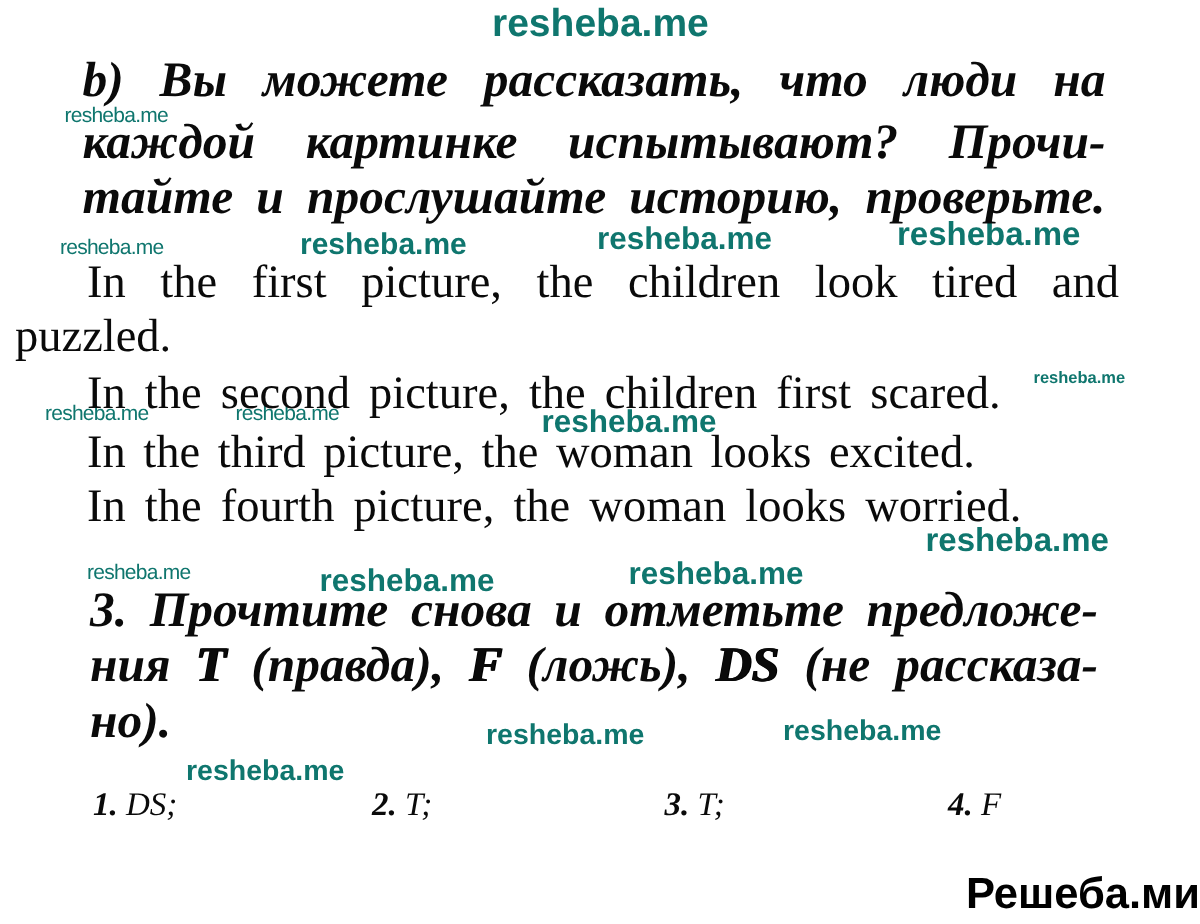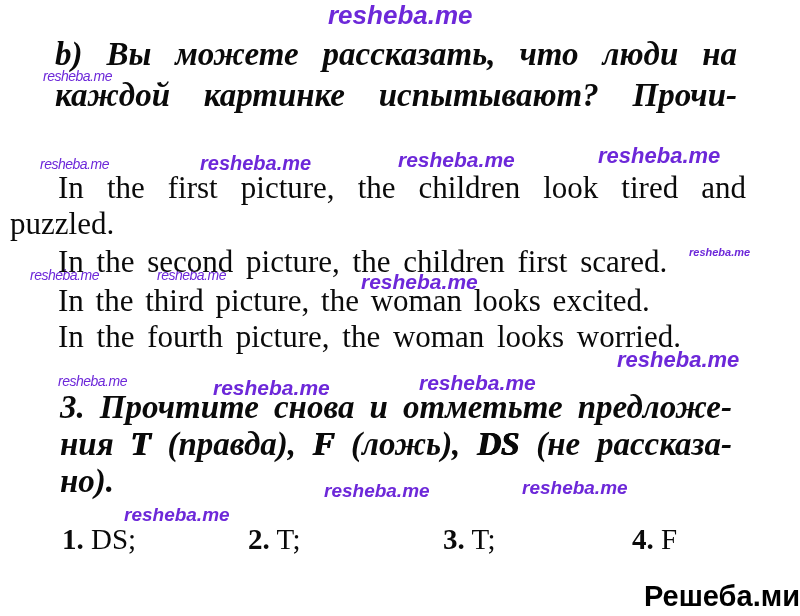--- a/index.html
+++ b/index.html
@@ -8,24 +8,23 @@
     width:800px;height:616px;
     background:#ffffff;
     color:#0a0a0a;
     overflow:hidden;
     font-family:"Liberation Serif", serif;
   }
   
   .wm{
     position:absolute;
     font-family:"Liberation Sans", sans-serif;
-    color:#6d28d9;
+    color:#0f766e;
     white-space:nowrap;
     line-height:1;
-    font-style:italic;
   }
   .wm-bold{font-weight:700;font-size:22px;}
   .wm-top{font-weight:700;font-size:26px;}
   .wm-small{font-weight:400;font-size:14px;letter-spacing:-0.5px;}
   .wm-tiny{font-weight:700;font-size:11px;}
   
   .h-line{
     position:absolute;
     left:55px;width:682px;
     font-style:italic;font-weight:700;
@@ -45,22 +44,23 @@
     white-space:nowrap;
   }
   .e-just{
     white-space:normal;
     text-align:justify;
     text-align-last:justify;
   }
   
   .ans{
     position:absolute;
-    font-size:29px;line-height:1.1;
+    font-size:22px;line-height:1.1;
     white-space:nowrap;
+    font-style:italic;
   }
   .ans .num{font-weight:700;}
   
   .footer{
     position:absolute;
     left:0;right:0;top:580px;
     text-align:right;
     font-family:"Liberation Sans", sans-serif;
     font-weight:700;font-size:29px;
     color:#000;
@@ -89,20 +89,21 @@
   <span class="wm wm-small" style="left:58px;top:374px;">resheba.me</span>
   <span class="wm wm-bold" style="left:213px;top:377px;font-size:21px;">resheba.me</span>
   <span class="wm wm-bold" style="left:419px;top:372px;font-size:21px;">resheba.me</span>
 
   <span class="wm wm-bold" style="left:324px;top:481px;font-size:19px;">resheba.me</span>
   <span class="wm wm-bold" style="left:522px;top:478px;font-size:19px;">resheba.me</span>
   <span class="wm wm-bold" style="left:124px;top:505px;font-size:19px;">resheba.me</span>
 
   <div class="h-line h-just" style="top:36px;">b) Вы можете рассказать, что люди на</div>
   <div class="h-line h-just" style="top:77px;">каждой картинке испытывают? Прочи-</div>
+  <div class="h-line h-just" style="top:114px;">тайте и прослушайте историю, проверьте.</div>
 
   <div class="e-line e-just" style="left:58px;top:170px;width:688px;">In the first picture, the children look tired and</div>
   <div class="e-line" style="left:10px;top:206px;">puzzled.</div>
   <div class="e-line" style="left:58px;top:244px;word-spacing:5px;">In the second picture, the children first scared.</div>
   <div class="e-line" style="left:58px;top:319px;word-spacing:5px;">In the fourth picture, the woman looks worried.</div>
   <div class="e-line" style="left:58px;top:283px;word-spacing:4px;">In the third picture, the woman looks excited.</div>
 
   <div class="h-line h-just" style="left:60px;top:389px;width:672px;">3. Прочтите снова и отметьте предложе-</div>
   <div class="h-line h-just" style="left:60px;top:426px;width:672px;"><span>ния </span><span class="mark">T</span><span> (правда), </span><span class="mark">F</span><span> (ложь), </span><span class="mark">DS</span><span> (не рассказа-</span></div>
   <div class="h-line" style="left:60px;top:463px;">но).</div>

